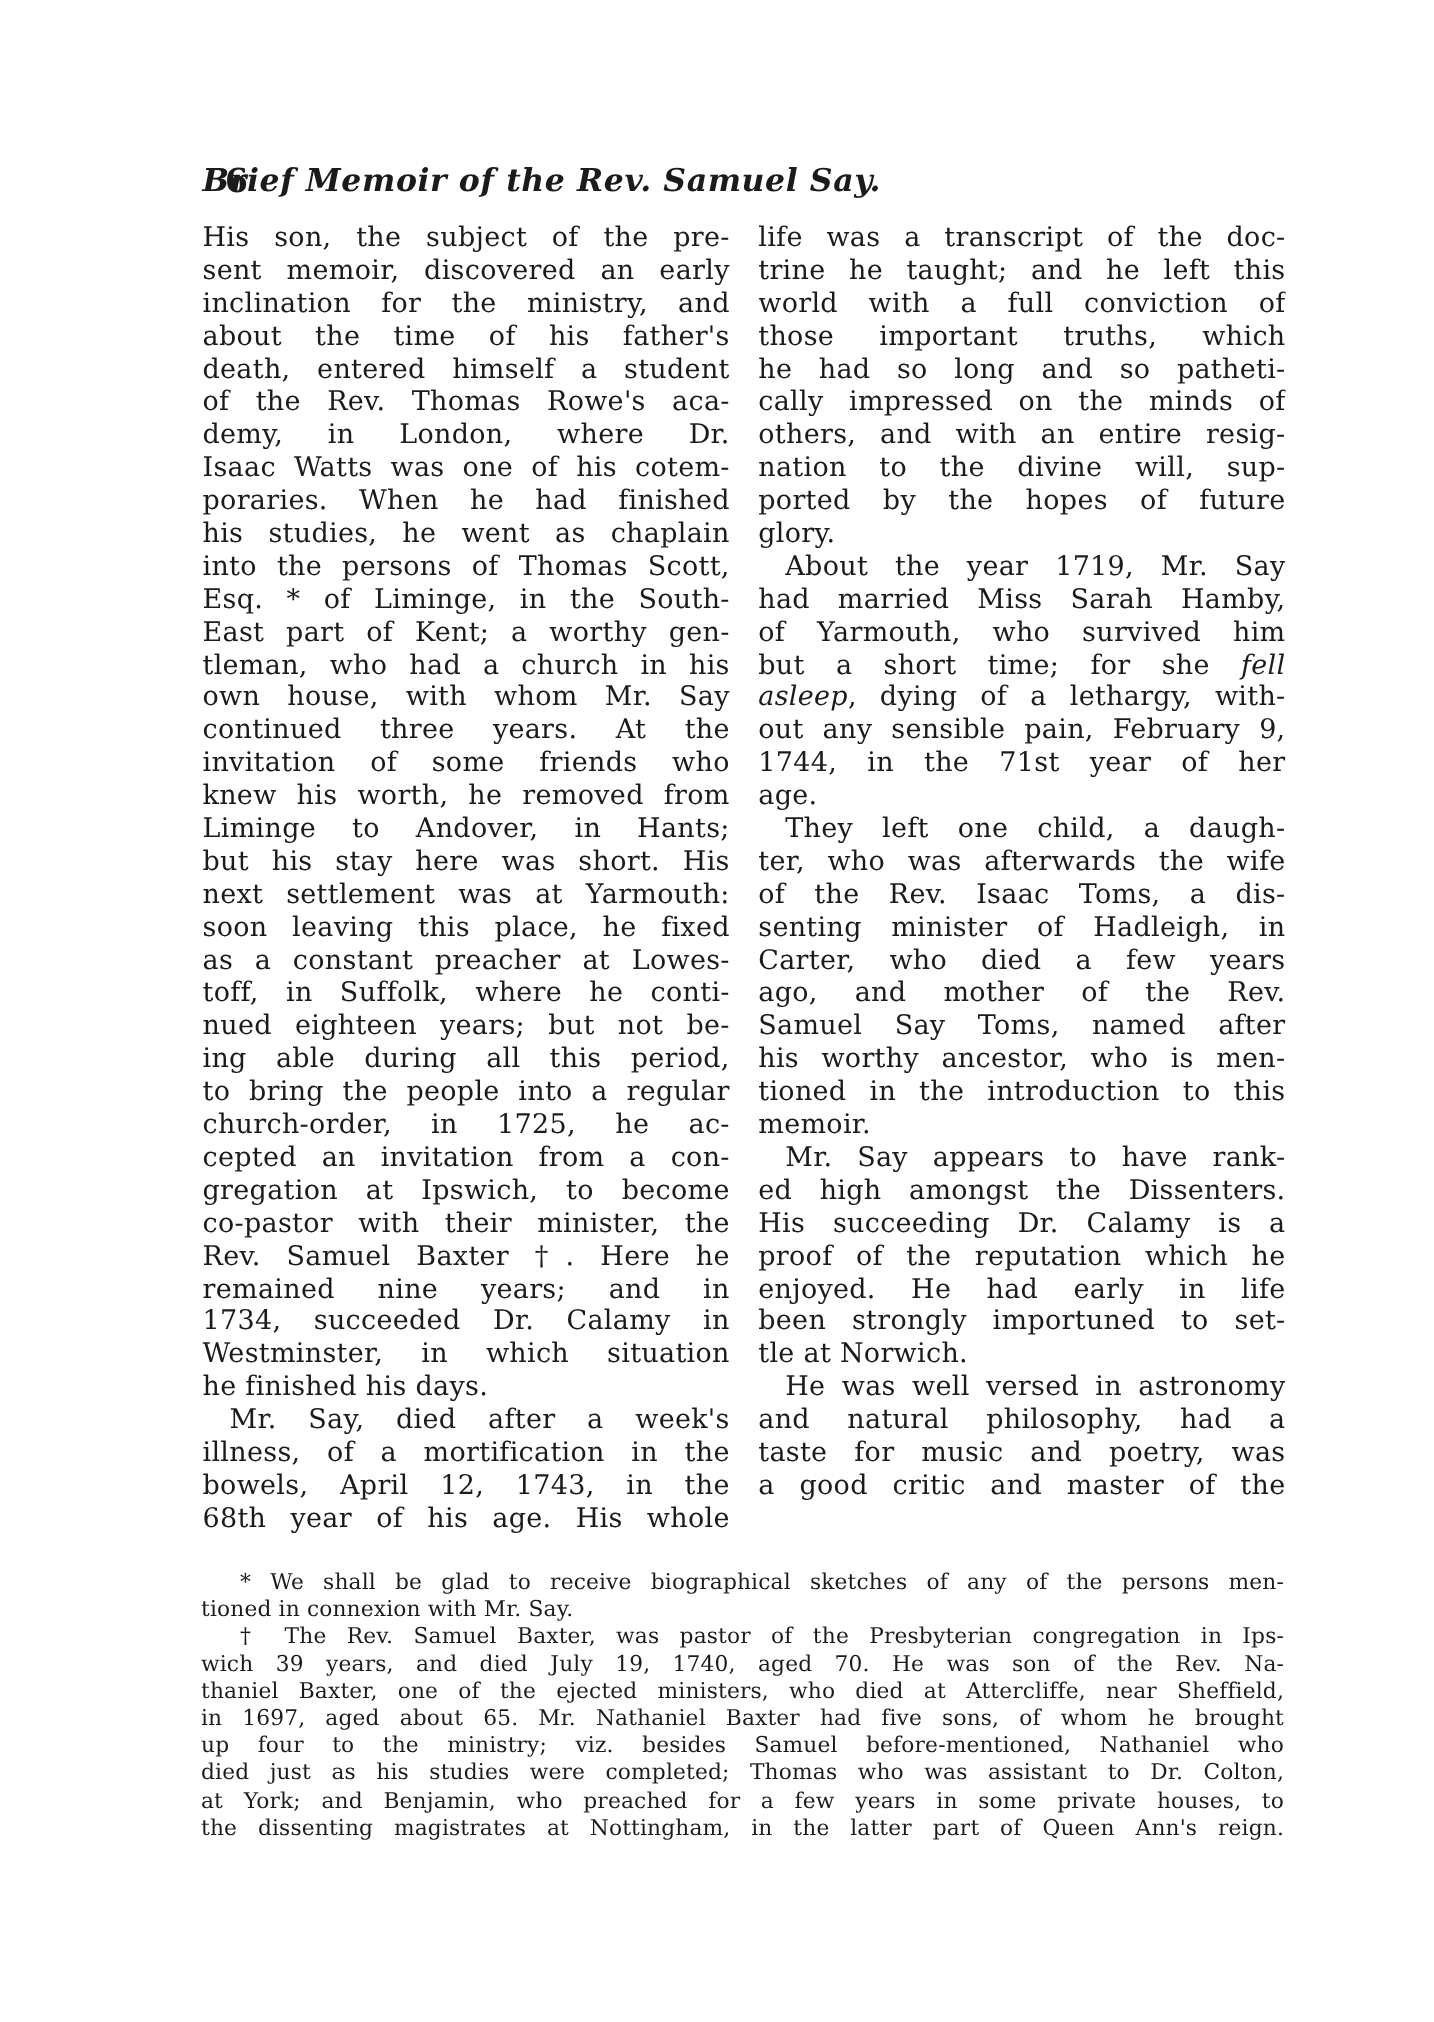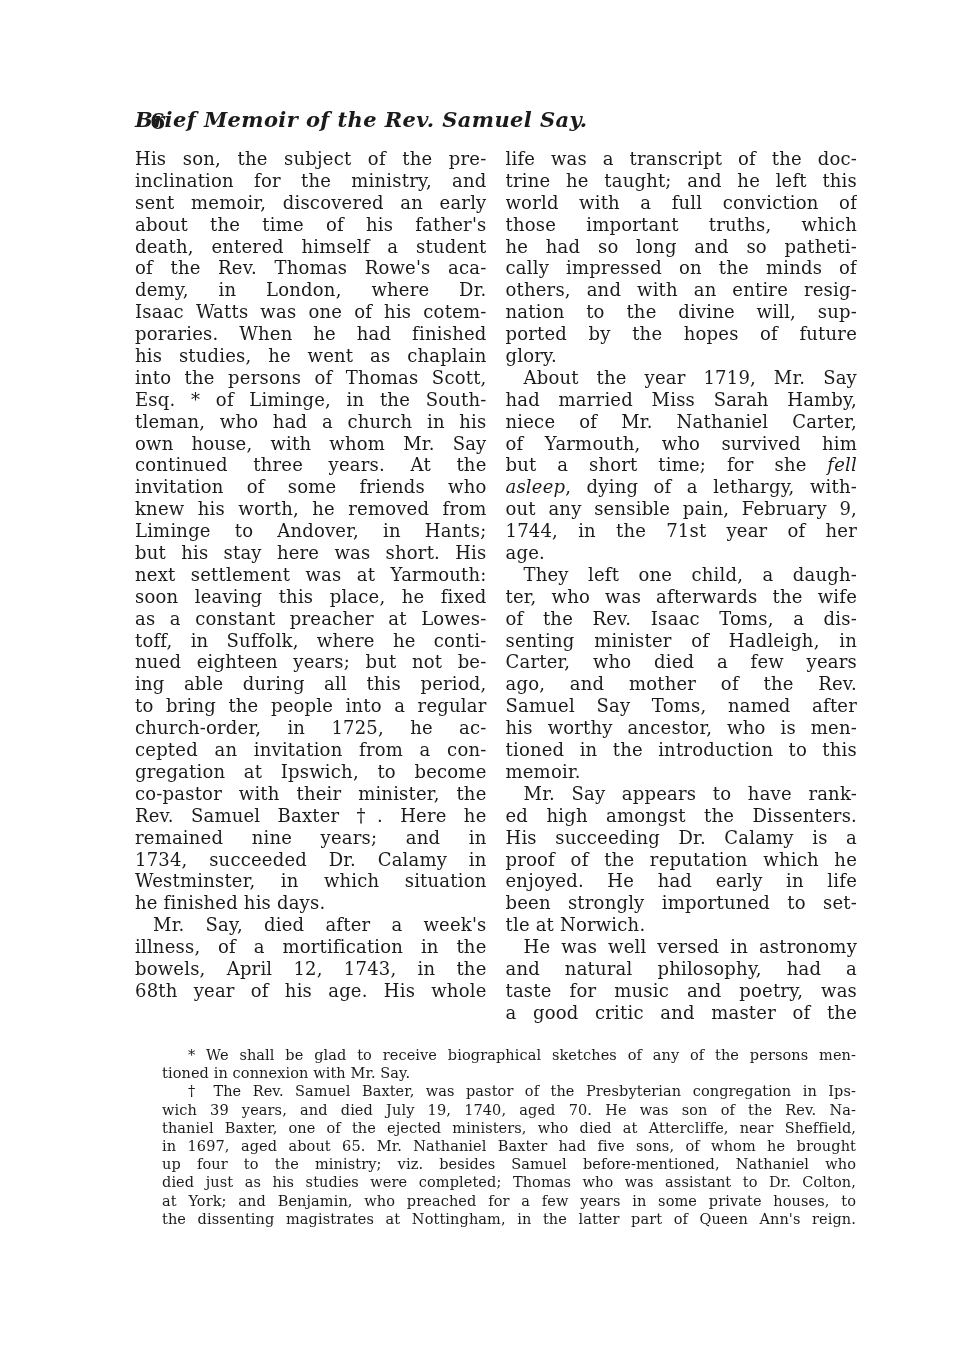--- a/index.html
+++ b/index.html
@@ -38,47 +38,48 @@
     font-size: 18px; letter-spacing: 0.2px;
   }
   .col .line.indent { text-indent: 18px; }
   .line.para-end { text-align-last: left; }
 
   .footnotes {
     position: absolute; left: 134px; top: 1046px; width: 722px;
   }
   .footnotes .line {
     height: 18.2px; line-height: 18.2px;
-    font-size: 14.5px; letter-spacing: 0.1px; margin-left: 28px;
+    font-size: 14.5px; letter-spacing: 0.1px;
   }
   .footnotes .line.indent { text-indent: 26px; }
 </style>
 </head>
 <body>
 
 <div class="page">
 
   <div class="page-number">6</div>
 
   <div class="header-title">Brief Memoir of the Rev. Samuel Say.</div>
 
   <div class="columns">
     <div class="col">
         <div class="line">His son, the subject of the pre-</div>
+        <div class="line">sent memoir, discovered an early</div>
         <div class="line">inclination for the ministry, and</div>
-        <div class="line">sent memoir, discovered an early</div>
         <div class="line">about the time of his father's</div>
         <div class="line">death, entered himself a student</div>
         <div class="line">of the Rev. Thomas Rowe's aca-</div>
         <div class="line">demy, in London, where Dr.</div>
         <div class="line">Isaac Watts was one of his cotem-</div>
         <div class="line">poraries.  When he had finished</div>
         <div class="line">his studies, he went as chaplain</div>
         <div class="line">into the persons of Thomas Scott,</div>
         <div class="line">Esq. * of Liminge, in the South-</div>
+        <div class="line">East part of Kent; a worthy gen-</div>
         <div class="line">tleman, who had a church in his</div>
         <div class="line">own house, with whom Mr. Say</div>
         <div class="line">continued three years.  At the</div>
         <div class="line">invitation of some friends who</div>
         <div class="line">knew his worth, he removed from</div>
         <div class="line">Liminge to Andover, in Hants;</div>
         <div class="line">but his stay here was short.  His</div>
         <div class="line">next settlement was at Yarmouth:</div>
         <div class="line">soon leaving this place, he fixed</div>
         <div class="line">as a constant preacher at Lowes-</div>
@@ -106,21 +107,20 @@
         <div class="line">world with a full conviction of</div>
         <div class="line">those important truths, which</div>
         <div class="line">he had so long and so patheti-</div>
         <div class="line">cally impressed on the minds of</div>
         <div class="line">others, and with an entire resig-</div>
         <div class="line">nation to the divine will, sup-</div>
         <div class="line">ported by the hopes of future</div>
         <div class="line para-end">glory.</div>
         <div class="line indent">About the year 1719, Mr. Say</div>
         <div class="line">had married Miss Sarah Hamby,</div>
-        <div class="line">niece of Mr. Nathaniel Carter,</div>
         <div class="line">of Yarmouth, who survived him</div>
         <div class="line">but a short time; for she <i>fell</i></div>
         <div class="line"><i>asleep</i>, dying of a lethargy, with-</div>
         <div class="line">out any sensible pain, February 9,</div>
         <div class="line">1744, in the 71st year of her</div>
         <div class="line para-end">age.</div>
         <div class="line indent">They left one child, a daugh-</div>
         <div class="line">ter, who was afterwards the wife</div>
         <div class="line">of the Rev. Isaac Toms, a dis-</div>
         <div class="line">senting minister of Hadleigh, in</div>

